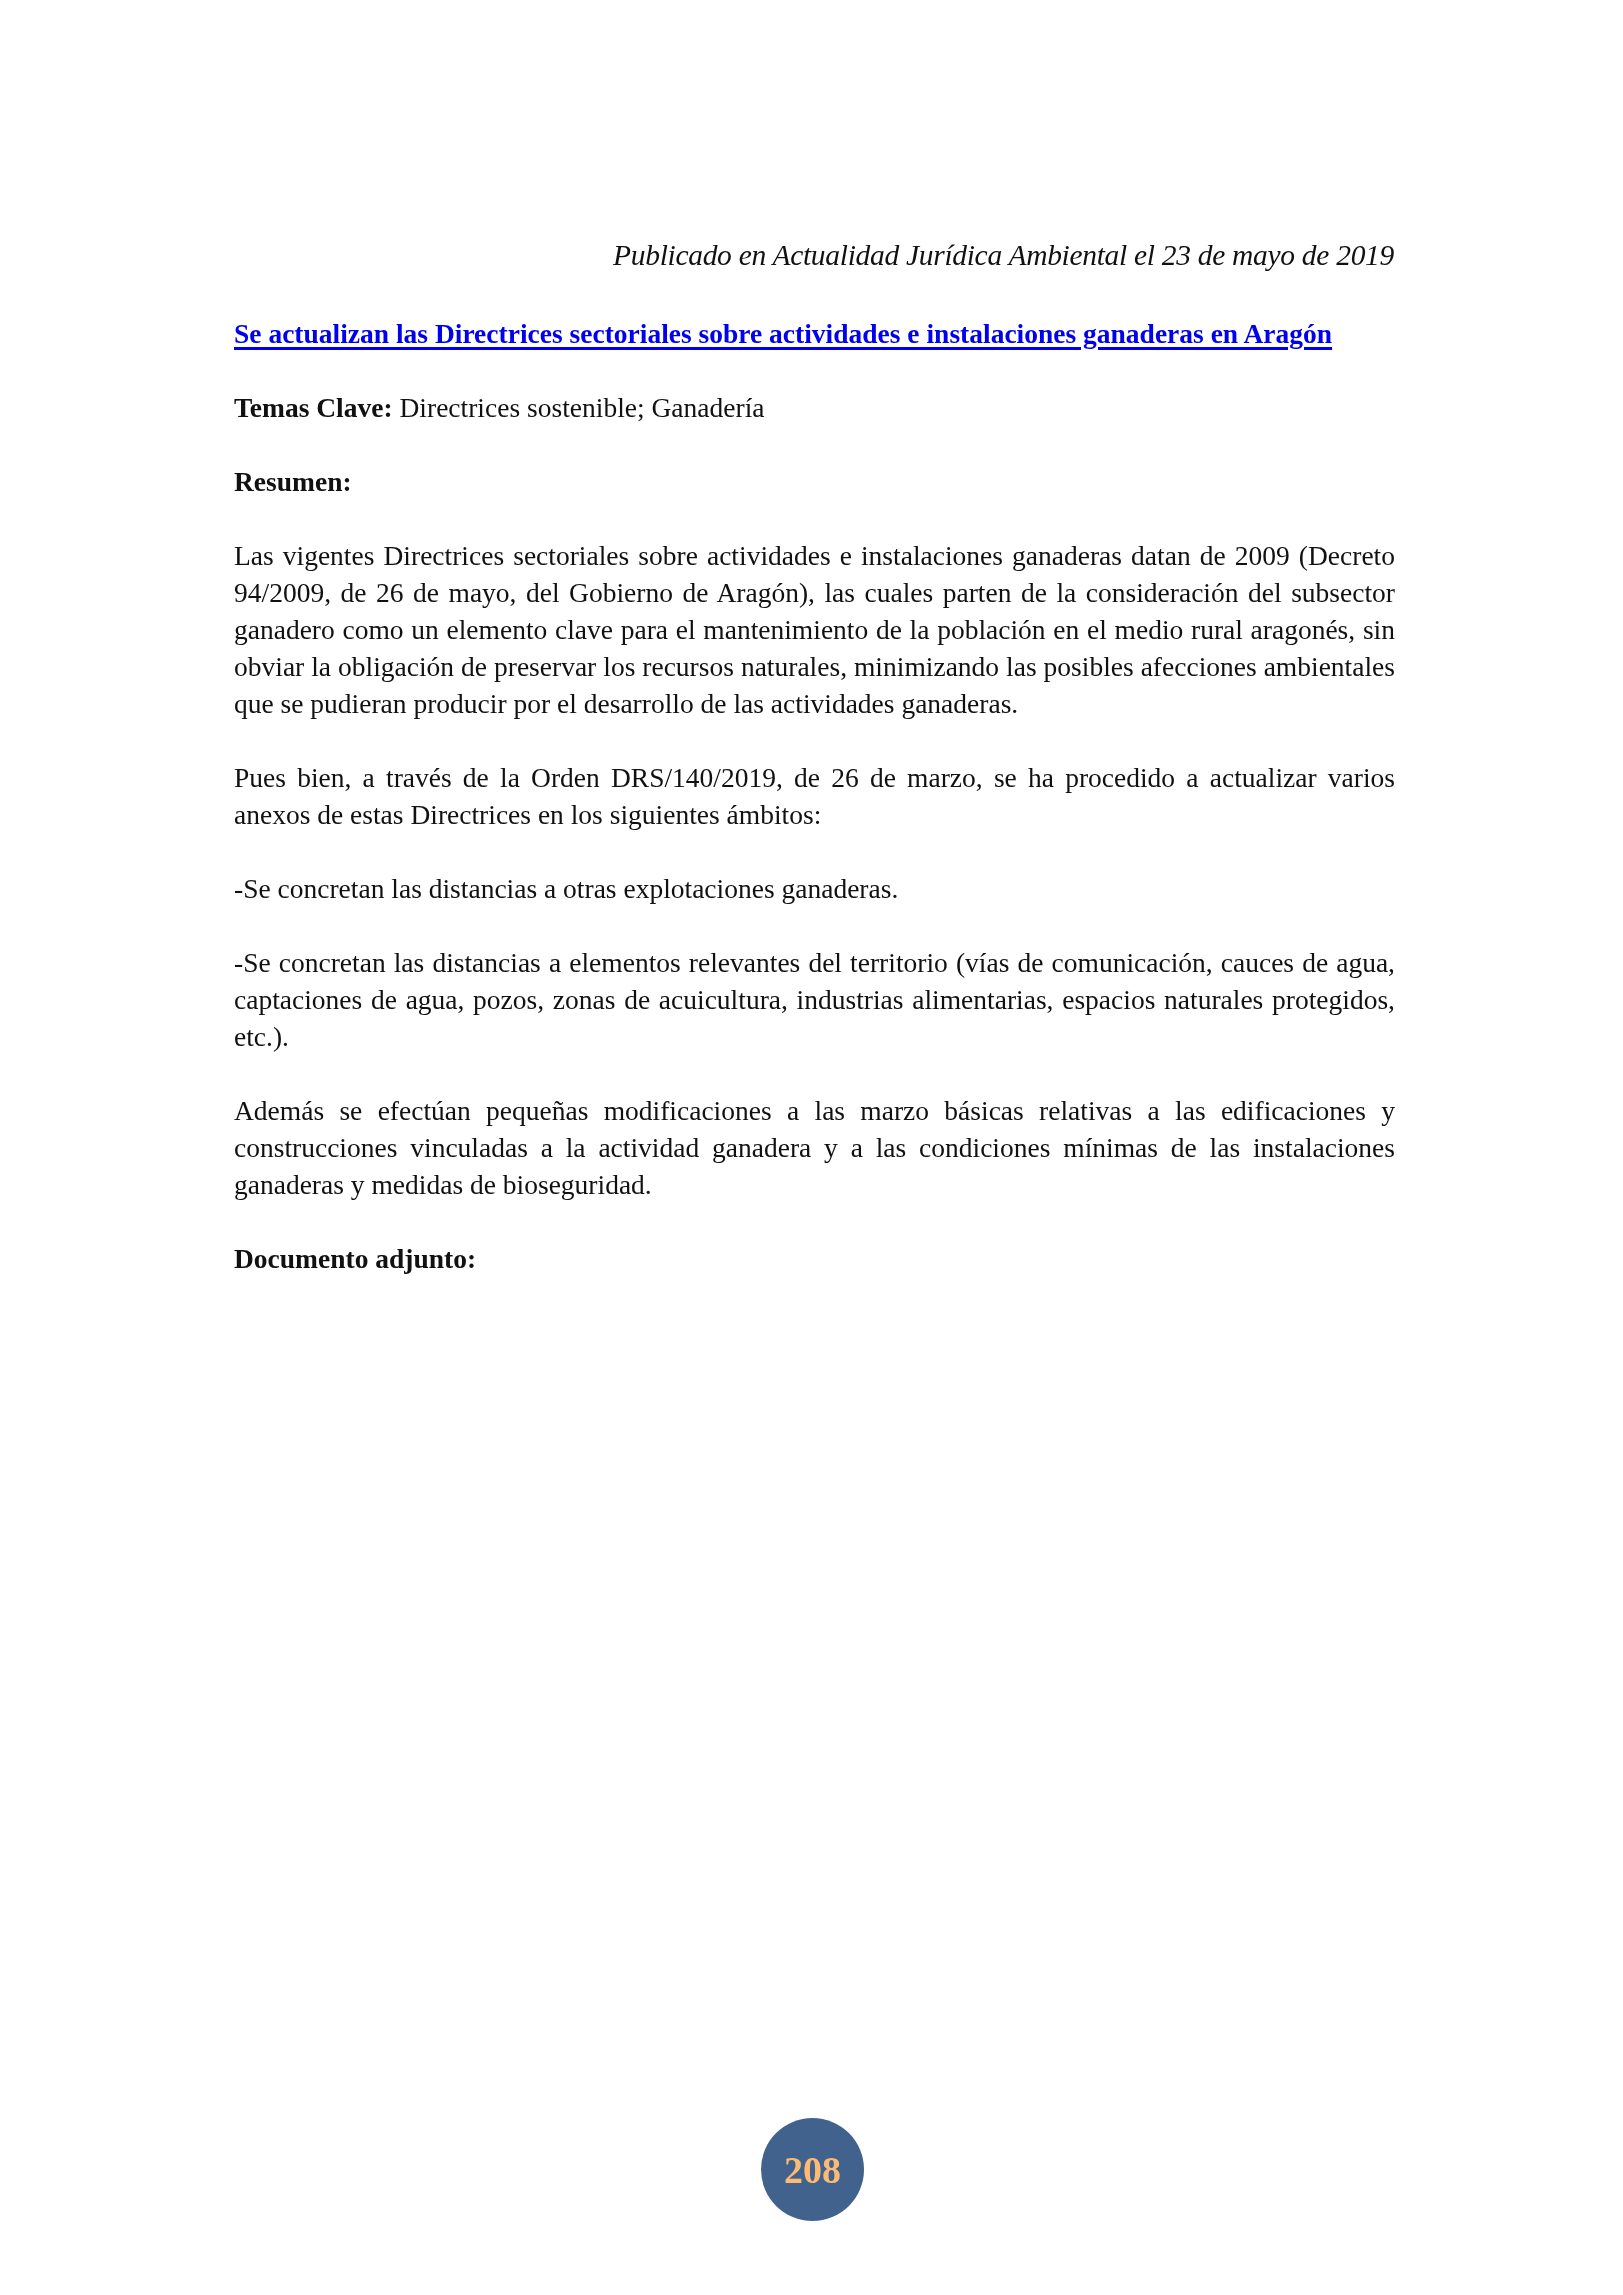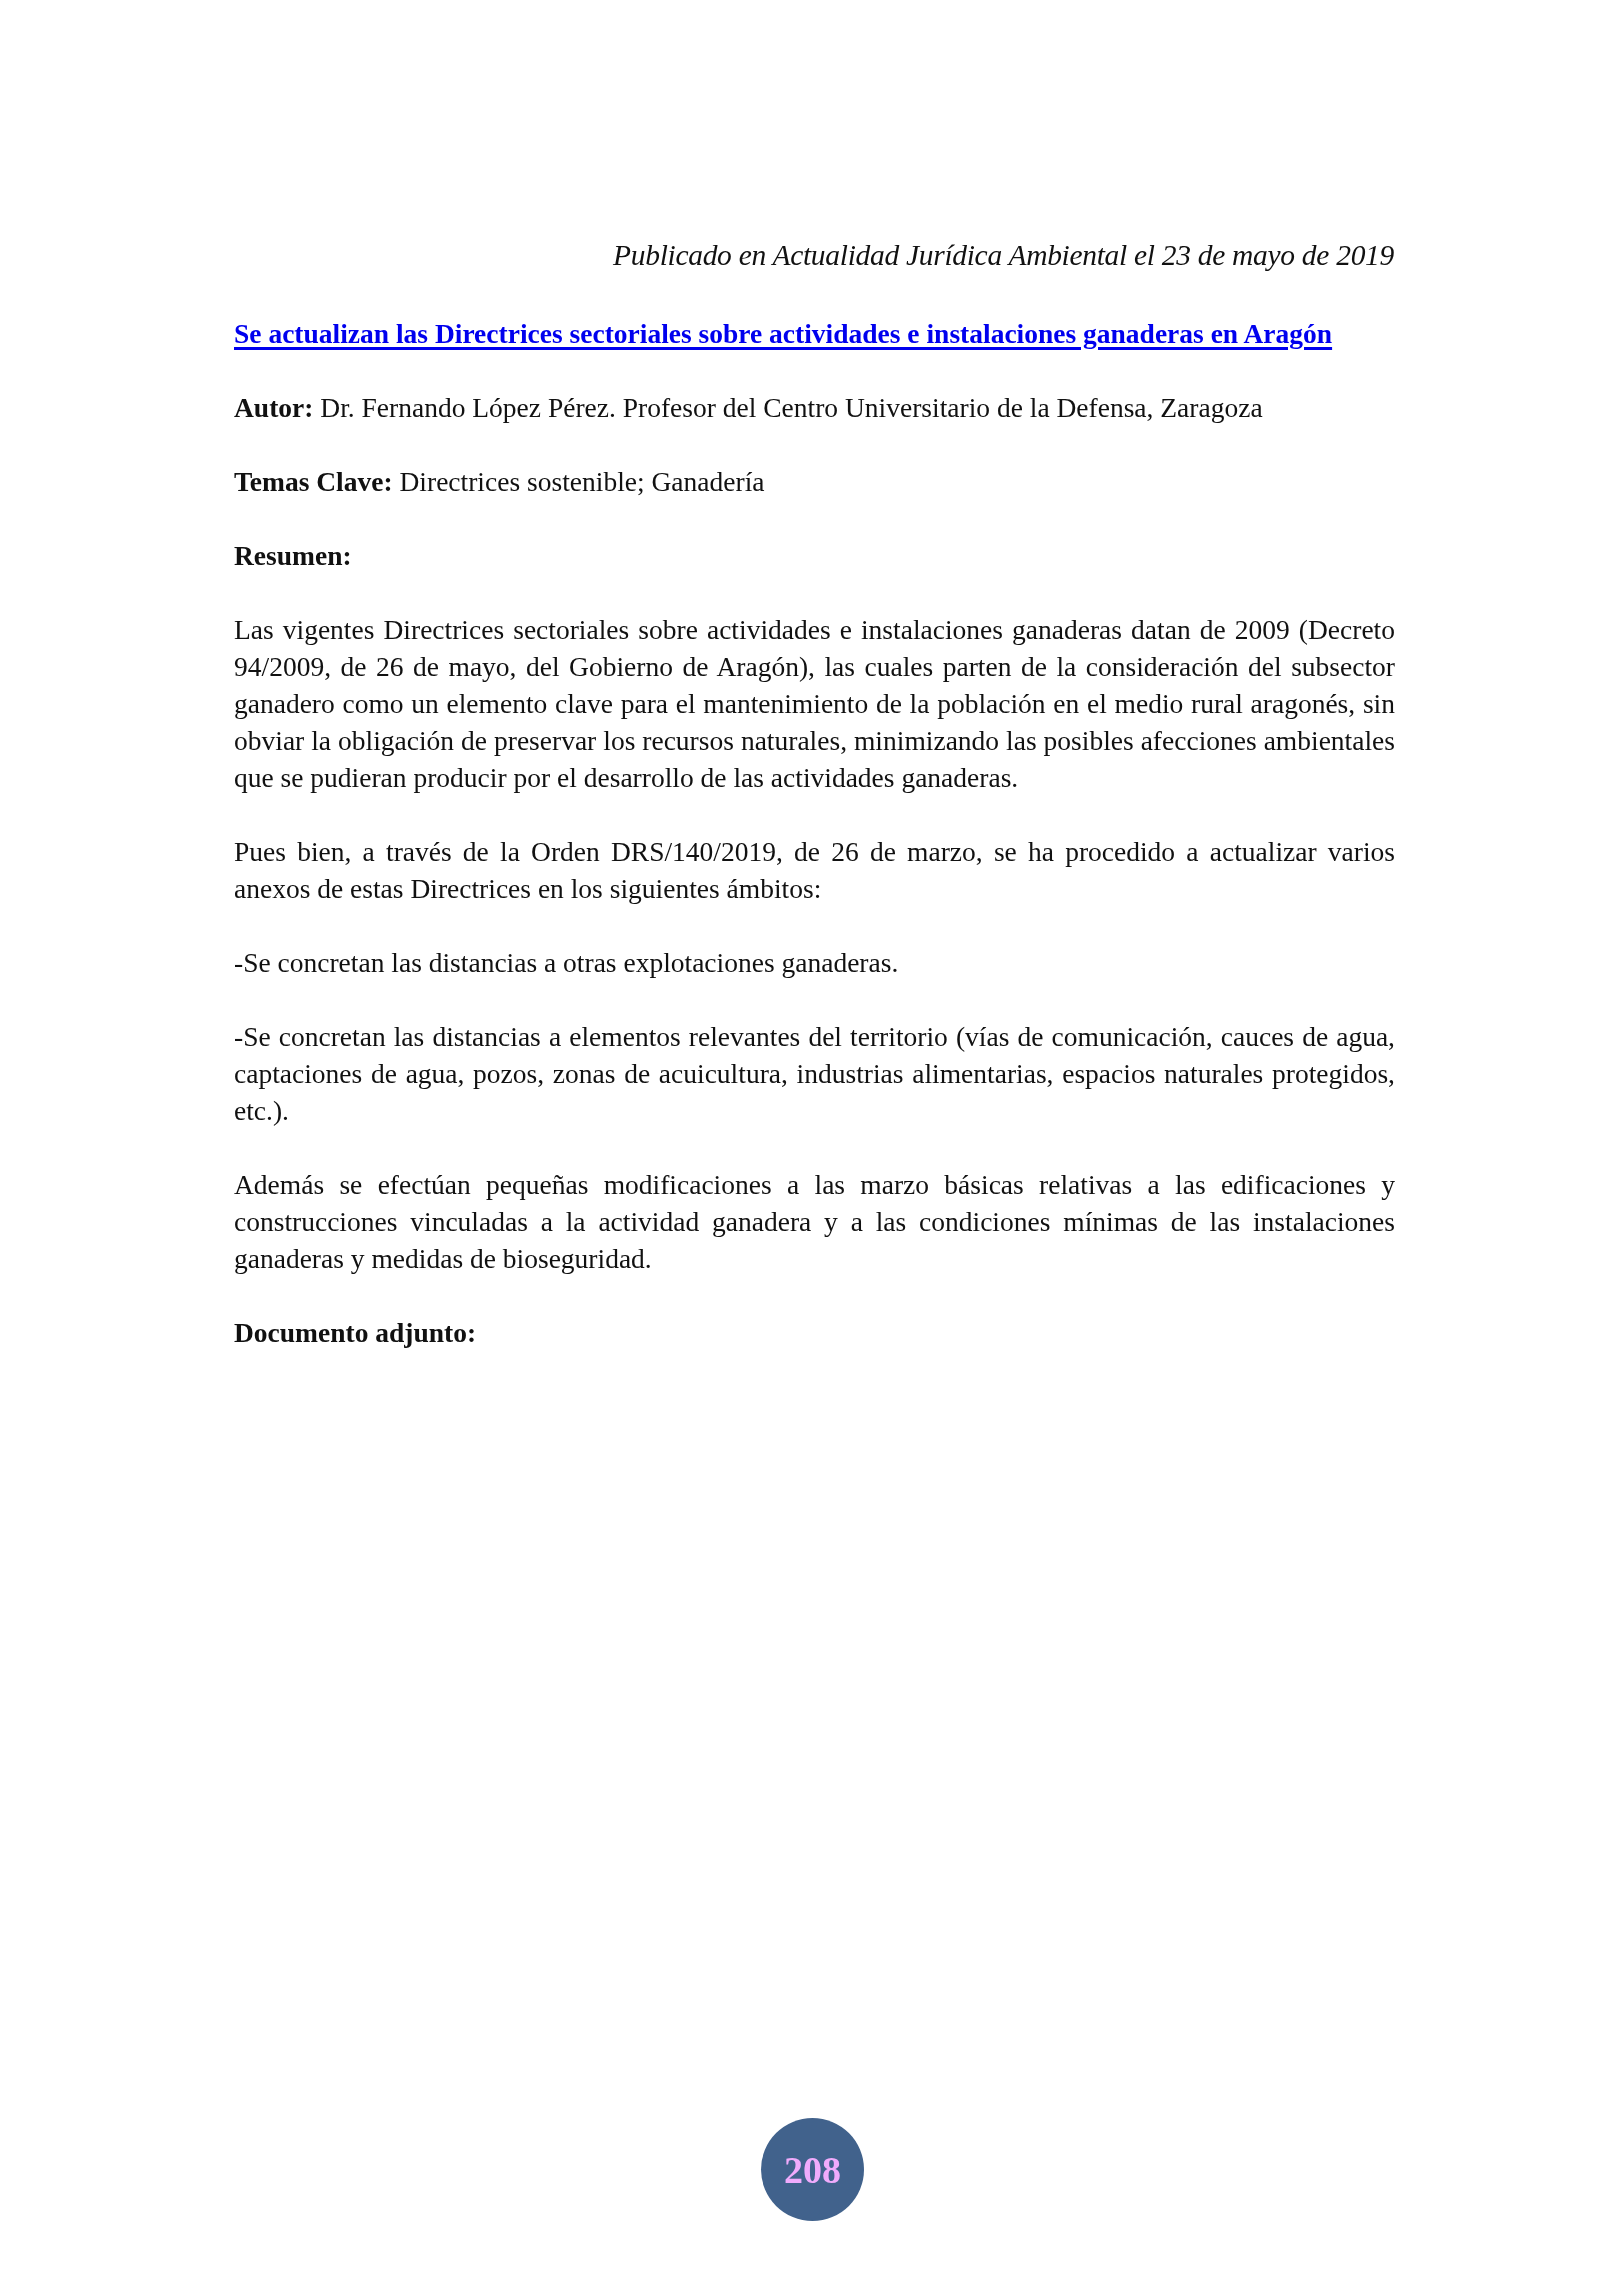--- a/index.html
+++ b/index.html
@@ -8,36 +8,32 @@
   .page-header { position: absolute; top: 237px; right: 229px; font-style: italic;
          font-size: 29.5px; line-height: 37px; white-space: nowrap; letter-spacing: -0.3px; }
   .content { position: absolute; left: 234px; top: 315px; width: 1161px;
          font-size: 27.5px; line-height: 37px; text-align: justify; }
   .content p { margin: 0 0 37px 0; }
   .title-link { color: #0000ee; font-weight: bold; text-decoration: underline;
          text-decoration-thickness: 2.6px; text-underline-offset: 3.9px; font-size: 27.5px; }
   .label { font-weight: bold; }
   .section-heading { font-weight: bold; }
   .page-number { position: absolute; left: 761px; top: 2118px; width: 103px; height: 103px;
-         border-radius: 50%; background: #41628c; color: #f0abfc; font-weight: bold;
+         border-radius: 50%; background: #41628c; color: #fdba74; font-weight: bold;
          font-size: 38px; display: flex; align-items: center; justify-content: center;
          font-family: "Liberation Serif", serif; }
 </style>
 </head>
 <body>
 
 <div class="page-header">Publicado en Actualidad Jurídica Ambiental el 23 de mayo de 2019</div>
 
 <div class="content">
   <p>
     <a class="title-link">Se actualizan las Directrices sectoriales sobre actividades e instalaciones ganaderas en Aragón</a>
-  </p>
-  <p>
-    <span class="label">Autor:</span>
-    <span>Dr. Fernando López Pérez. Profesor del Centro Universitario de la Defensa, Zaragoza</span>
   </p>
   <p>
     <span class="label">Temas Clave:</span>
     <span>Directrices sostenible; Ganadería</span>
   </p>
   <p class="section-heading">Resumen:</p>
   <p>Las vigentes Directrices sectoriales sobre actividades e instalaciones ganaderas datan de 2009 (Decreto 94/2009, de 26 de mayo, del Gobierno de Aragón), las cuales parten de la consideración del subsector ganadero como un elemento clave para el mantenimiento de la población en el medio rural aragonés, sin obviar la obligación de preservar los recursos naturales, minimizando las posibles afecciones ambientales que se pudieran producir por el desarrollo de las actividades ganaderas.</p>
   <p>Pues bien, a través de la Orden DRS/140/2019, de 26 de marzo, se ha procedido a actualizar varios anexos de estas Directrices en los siguientes ámbitos:</p>
   <p>-Se concretan las distancias a otras explotaciones ganaderas.</p>
   <p>-Se concretan las distancias a elementos relevantes del territorio (vías de comunicación, cauces de agua, captaciones de agua, pozos, zonas de acuicultura, industrias alimentarias, espacios naturales protegidos, etc.).</p>

